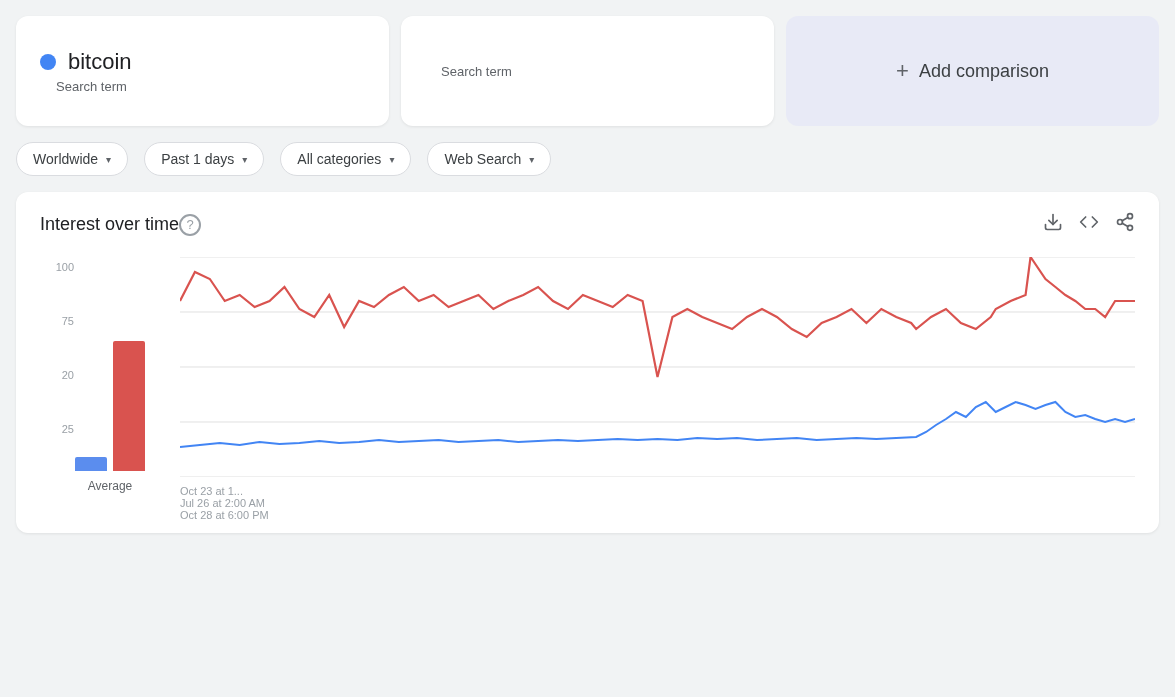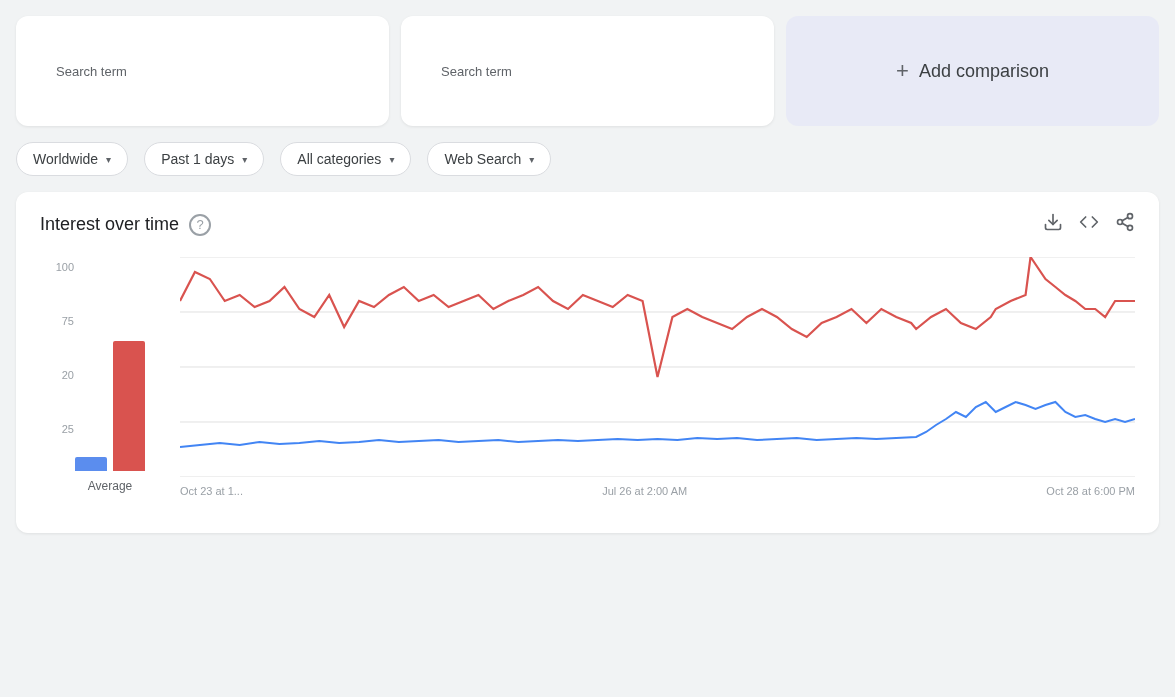--- a/index.html
+++ b/index.html
@@ -120,21 +120,20 @@
     .card-header {
       display: flex;
       align-items: center;
       justify-content: space-between;
       margin-bottom: 20px;
     }
 
     .card-title-group {
       display: flex;
       align-items: center;
-      gap: 10px;
     }
 
     .card-title {
       font-size: 18px;
       font-weight: 500;
       color: #202124;
     }
 
     .help-icon {
       width: 22px;
@@ -201,20 +200,21 @@
       width: 100%;
       height: 220px;
     }
 
     .x-axis-labels {
       display: flex;
       justify-content: space-between;
       padding: 4px 0 0 0;
       font-size: 11px;
       color: #9aa0a6;
+      flex-direction: column;
     }
 
     .y-axis {
       position: absolute;
       left: 0;
       top: 4px;
       height: 220px;
       width: 40px;
       display: flex;
       flex-direction: column;
@@ -239,20 +239,24 @@
       position: relative;
       height: 220px;
     }
   </style>
 </head>
 <body>
 
 <div class="top-section">
 
   <div class="term-card">
+    <div class="term-header">
+      <div class="term-dot" style="background:#4285F4;"></div>
+      <span class="term-name">bitcoin</span>
+    </div>
     <span class="term-type">Search term</span>
   </div>
 
   <div class="term-card">
     <span class="term-type">Search term</span>
   </div>
 
   <div class="add-comparison-card">
     <div class="add-comparison-content">
       <span class="add-icon">+</span>

